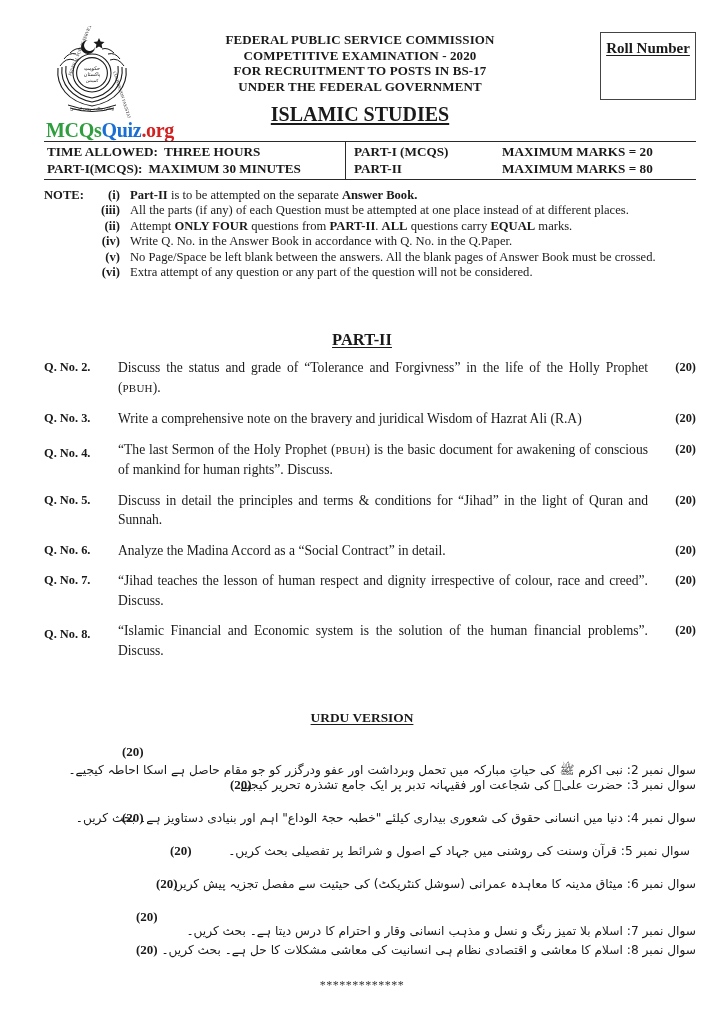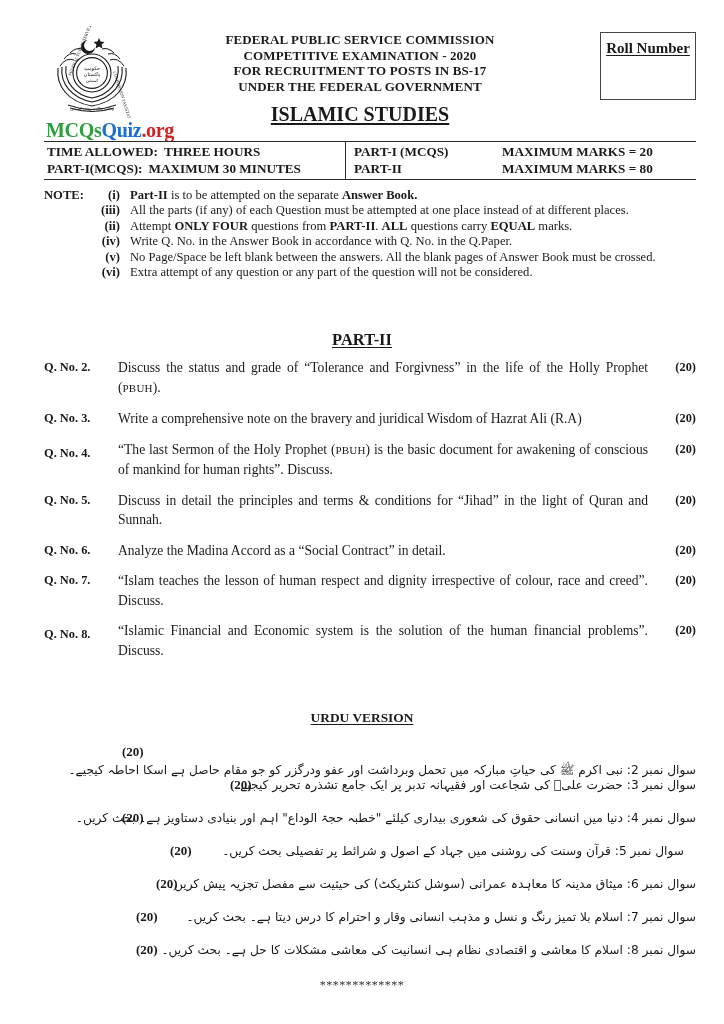--- a/index.html
+++ b/index.html
@@ -249,21 +249,21 @@
       <span class="q-body">Discuss in detail the principles and terms &amp; conditions for “Jihad” in the light of Quran and Sunnah.</span>
       <span class="q-marks">(20)</span>
     </div>
     <div class="q">
       <span class="q-no">Q. No. 6.</span>
       <span class="q-body">Analyze the Madina Accord as a “Social Contract” in detail.</span>
       <span class="q-marks">(20)</span>
     </div>
     <div class="q">
       <span class="q-no">Q. No. 7.</span>
-      <span class="q-body">“Islam teaches the lesson of human respect and dignity irrespective of colour, race and creed”. Discuss.</span>
+      <span class="q-body">“Jihad teaches the lesson of human respect and dignity irrespective of colour, race and creed”. Discuss.</span>
       <span class="q-marks">(20)</span>
     </div>
     <div class="q offset">
       <span class="q-no">Q. No. 8.</span>
       <span class="q-body">“Islamic Financial and Economic system is the solution of the human financial problems”. Discuss.</span>
       <span class="q-marks">(20)</span>
     </div>
   </div>
 
   <div class="urdu-head">URDU VERSION</div>
@@ -276,29 +276,29 @@
     <div class="urow">
       <span class="umark" style="left:186px;top:6px;">(20)</span>
       <span class="utext" style="right:0px;top:6px;">سوال نمبر 3:   حضرت علیؓ کی شجاعت اور فقیہانہ تدبر پر ایک جامع تشذرہ تحریر کیجیے۔</span>
     </div>
     <div class="urow">
       <span class="umark" style="left:78px;top:6px;">(20)</span>
       <span class="utext" style="right:0px;top:6px;">سوال نمبر 4:   دنیا میں انسانی حقوق کی شعوری بیداری کیلئے "خطبہ حجۃ الوداع" اہم اور بنیادی دستاویز ہے۔ بحث کریں۔</span>
     </div>
     <div class="urow">
       <span class="umark" style="left:126px;top:6px;">(20)</span>
-      <span class="utext" style="right:12px;top:6px;">سوال نمبر 5:   قرآن وسنت کی روشنی میں جہاد کے اصول و شرائط پر تفصیلی بحث کریں۔</span>
+      <span class="utext" style="right:6px;top:6px;">سوال نمبر 5:   قرآن وسنت کی روشنی میں جہاد کے اصول و شرائط پر تفصیلی بحث کریں۔</span>
     </div>
     <div class="urow">
       <span class="umark" style="left:112px;top:6px;">(20)</span>
       <span class="utext" style="right:0px;top:6px;">سوال نمبر 6:   میثاق مدینہ کا معاہدہ عمرانی (سوشل کنٹریکٹ) کی حیثیت سے مفصل تجزیہ پیش کریں۔</span>
     </div>
     <div class="urow">
       <span class="umark" style="left:92px;top:6px;">(20)</span>
-      <span class="utext" style="right:0px;top:6px;">سوال نمبر 7:   اسلام بلا تمیز رنگ و نسل و مذہب انسانی وقار و احترام کا درس دیتا ہے۔ بحث کریں۔</span>
+      <span class="utext" style="right:0px;top:20px;">سوال نمبر 7:   اسلام بلا تمیز رنگ و نسل و مذہب انسانی وقار و احترام کا درس دیتا ہے۔ بحث کریں۔</span>
     </div>
     <div class="urow">
       <span class="umark" style="left:92px;top:6px;">(20)</span>
       <span class="utext" style="right:0px;top:6px;">سوال نمبر 8:   اسلام کا معاشی و اقتصادی نظام ہی انسانیت کی معاشی مشکلات کا حل ہے۔ بحث کریں۔</span>
     </div>
   </div>
 
   <div class="stars">*************</div>
 
 </div>

